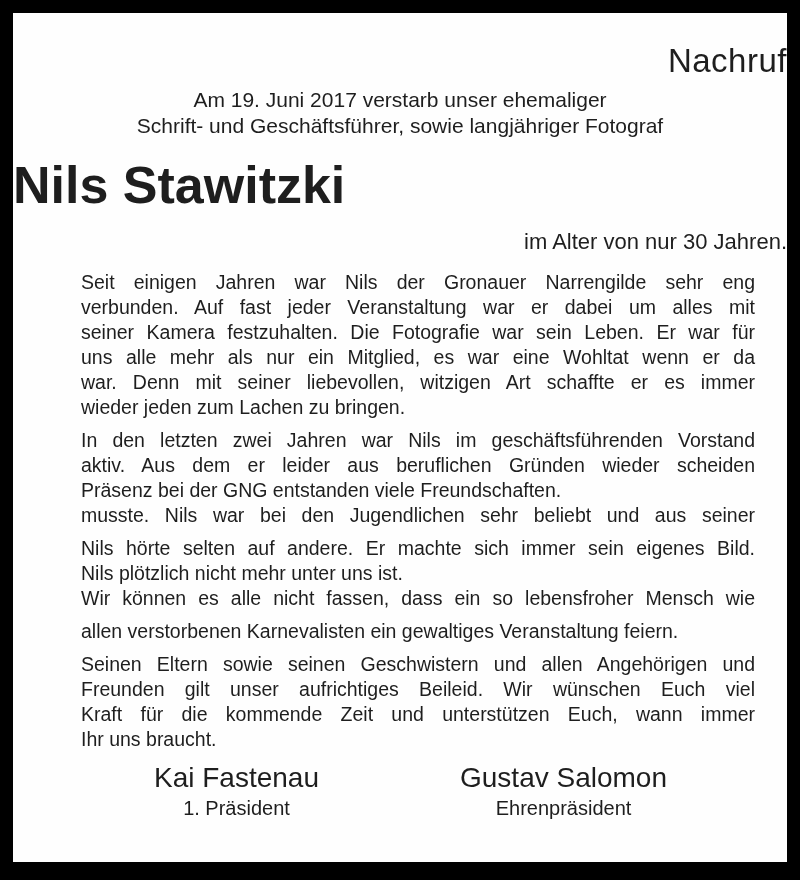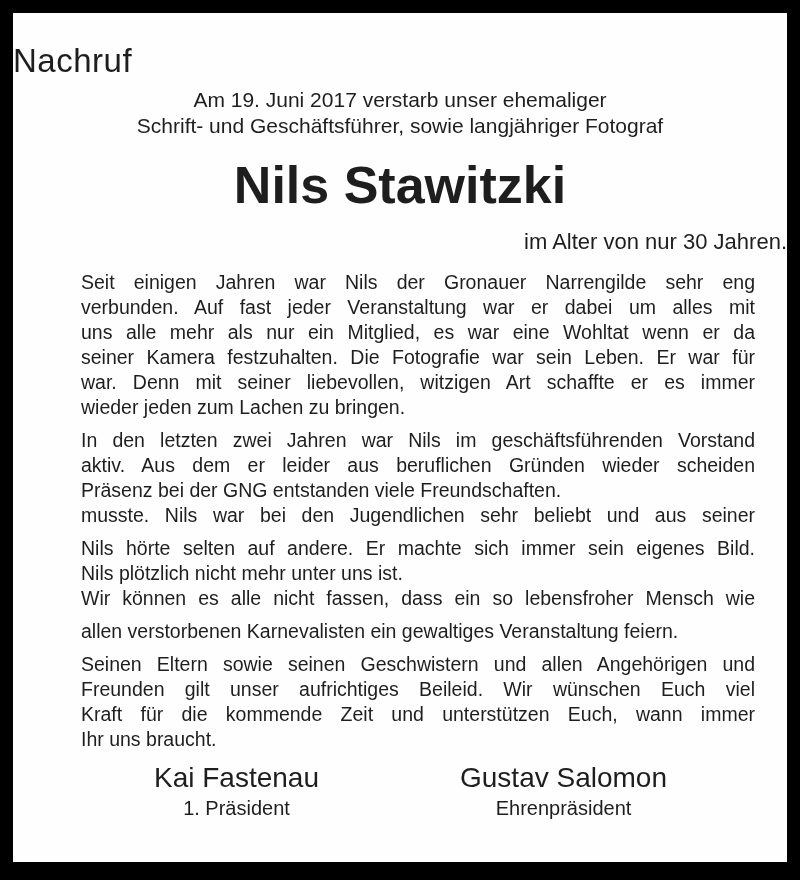--- a/index.html
+++ b/index.html
@@ -25,36 +25,35 @@
     width: 774px;
     height: 849px;
     background: #fefefe;
     box-sizing: border-box;
     padding-top: 28px;
     color: #1e1e1e;
     overflow: hidden;
   }
   .title {
     margin: 0;
-    text-align: left;
+    text-align: right;
     font-size: 33px;
     line-height: 40px;
     font-weight: 400;
     letter-spacing: 0.5px;
   }
   .intro {
     margin: 6px 0 0 0;
     text-align: center;
     font-size: 21px;
     line-height: 26px;
   }
   .intro-line { display: block; }
   .deceased-name {
     margin: 15px 0 0 0;
-    text-align: center;
     font-size: 52px;
     line-height: 62px;
     font-weight: 700;
   }
   .age-line {
     margin: 11px 0 0 0;
     text-align: right;
     font-size: 22px;
     line-height: 30px;
   }
@@ -111,22 +110,22 @@
 
     <h2 class="deceased-name">Nils Stawitzki</h2>
 
     <p class="age-line">im Alter von nur 30 Jahren.</p>
 
     <div class="bodytext">
 
       <div class="para">
         <div class="pline">Seit einigen Jahren war Nils der Gronauer Narrengilde sehr eng</div>
         <div class="pline">verbunden. Auf fast jeder Veranstaltung war er dabei um alles mit</div>
+        <div class="pline">seiner Kamera festzuhalten. Die Fotografie war sein Leben. Er war für</div>
         <div class="pline">uns alle mehr als nur ein Mitglied, es war eine Wohltat wenn er da</div>
-        <div class="pline">seiner Kamera festzuhalten. Die Fotografie war sein Leben. Er war für</div>
         <div class="pline">war. Denn mit seiner liebevollen, witzigen Art schaffte er es immer</div>
         <div class="pline last">wieder jeden zum Lachen zu bringen.</div>
       </div>
 
       <div class="para">
         <div class="pline">In den letzten zwei Jahren war Nils im geschäftsführenden Vorstand</div>
         <div class="pline">aktiv. Aus dem er leider aus beruflichen Gründen wieder scheiden</div>
         <div class="pline last">Präsenz bei der GNG entstanden viele Freundschaften.</div>
         <div class="pline">musste. Nils war bei den Jugendlichen sehr beliebt und aus seiner</div>
       </div>

